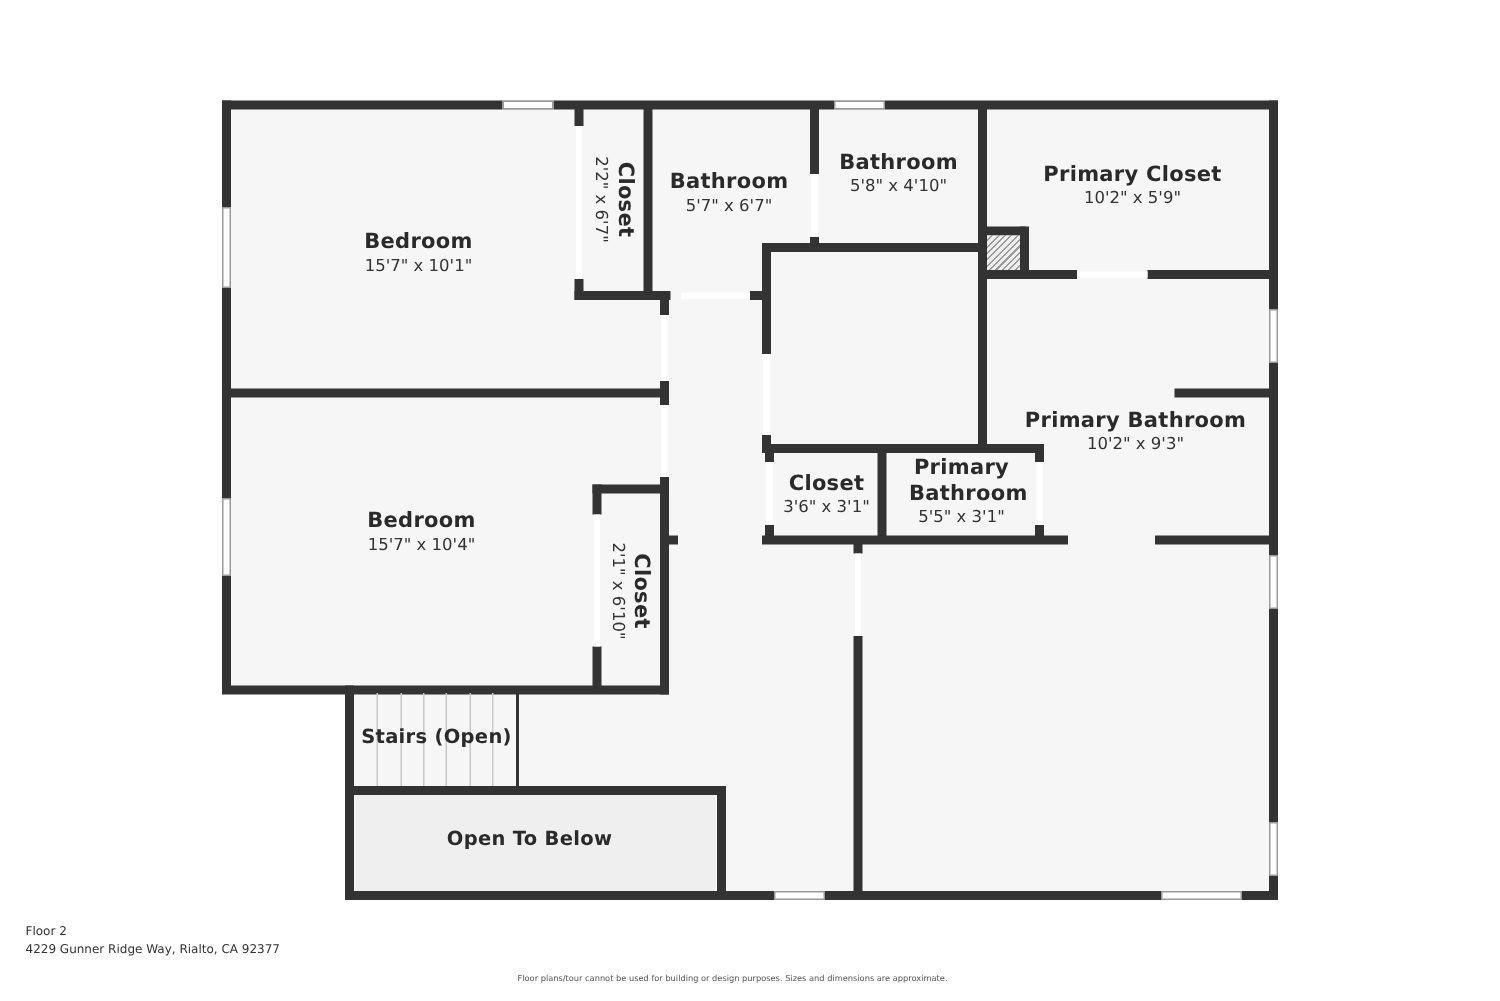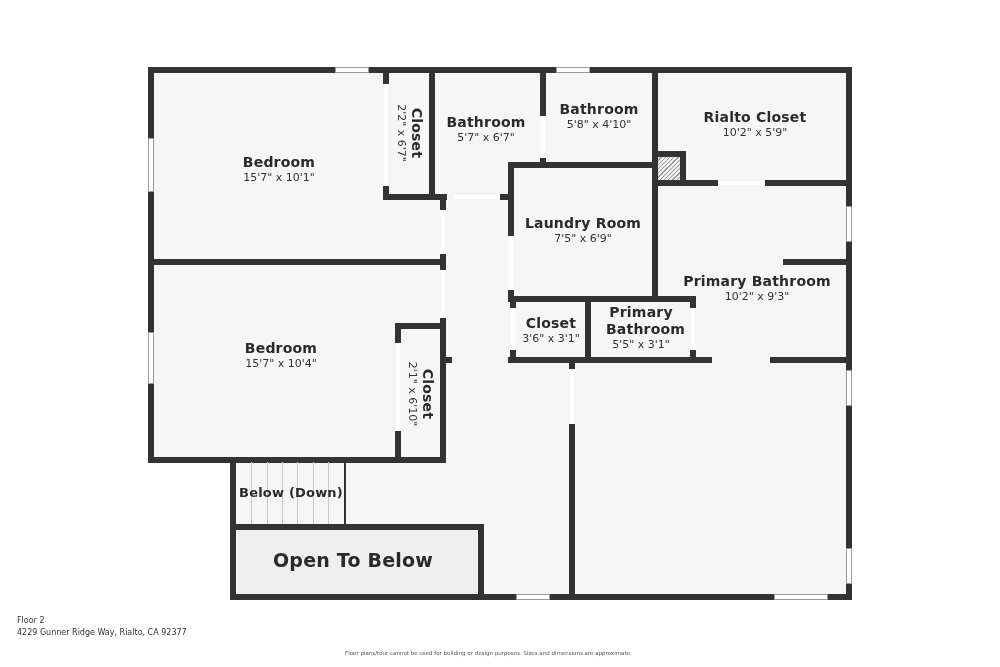--- a/index.html
+++ b/index.html
@@ -116,26 +116,22 @@
   </div>
   <div class="room-label" style="left:486px;top:129px;">
     <div class="room-name">Bathroom</div>
     <div class="room-dim">5'7" x 6'7"</div>
   </div>
   <div class="room-label" style="left:599px;top:116px;">
     <div class="room-name">Bathroom</div>
     <div class="room-dim">5'8" x 4'10"</div>
   </div>
   <div class="room-label" style="left:755px;top:124px;">
-    <div class="room-name">Rialto Closet</div>
+    <div class="room-name">Primary Closet</div>
     <div class="room-dim">10'2" x 5'9"</div>
-  </div>
-  <div class="room-label" style="left:583px;top:230px;">
-    <div class="room-name">Laundry Room</div>
-    <div class="room-dim">7'5" x 6'9"</div>
   </div>
   <div class="room-label" style="left:757px;top:288px;">
     <div class="room-name">Primary Bathroom</div>
     <div class="room-dim">10'2" x 9'3"</div>
   </div>
   <div class="room-label" style="left:281px;top:355px;">
     <div class="room-name">Bedroom</div>
     <div class="room-dim">15'7" x 10'4"</div>
   </div>
   <div class="room-label vertical" style="left:420px;top:394px;">
@@ -144,22 +140,22 @@
   </div>
   <div class="room-label" style="left:551px;top:330px;">
     <div class="room-name">Closet</div>
     <div class="room-dim">3'6" x 3'1"</div>
   </div>
   <div class="room-label" style="left:641px;top:328px;">
     <div class="room-name" style="white-space:normal;width:70px;">Primary Bathroom</div>
     <div class="room-dim">5'5" x 3'1"</div>
   </div>
   <div class="room-label" style="left:291px;top:492px;">
-    <div class="room-name" style="font-size:13px;">Below (Down)</div>
+    <div class="room-name" style="font-size:13px;">Stairs (Open)</div>
   </div>
   <div class="room-label" style="left:353px;top:560px;">
-    <div class="room-name" style="font-size:19px;">Open To Below</div>
+    <div class="room-name" style="font-size:13px;">Open To Below</div>
   </div>
 </div>
 
 <div class="footer-addr">4229 Gunner Ridge Way, Rialto, CA 92377</div>
 <div class="footer-floor">Floor 2</div>
 <div class="footer-disc">Floor plans/tour cannot be used for building or design purposes. Sizes and dimensions are approximate.</div>
 
 </body></html>

